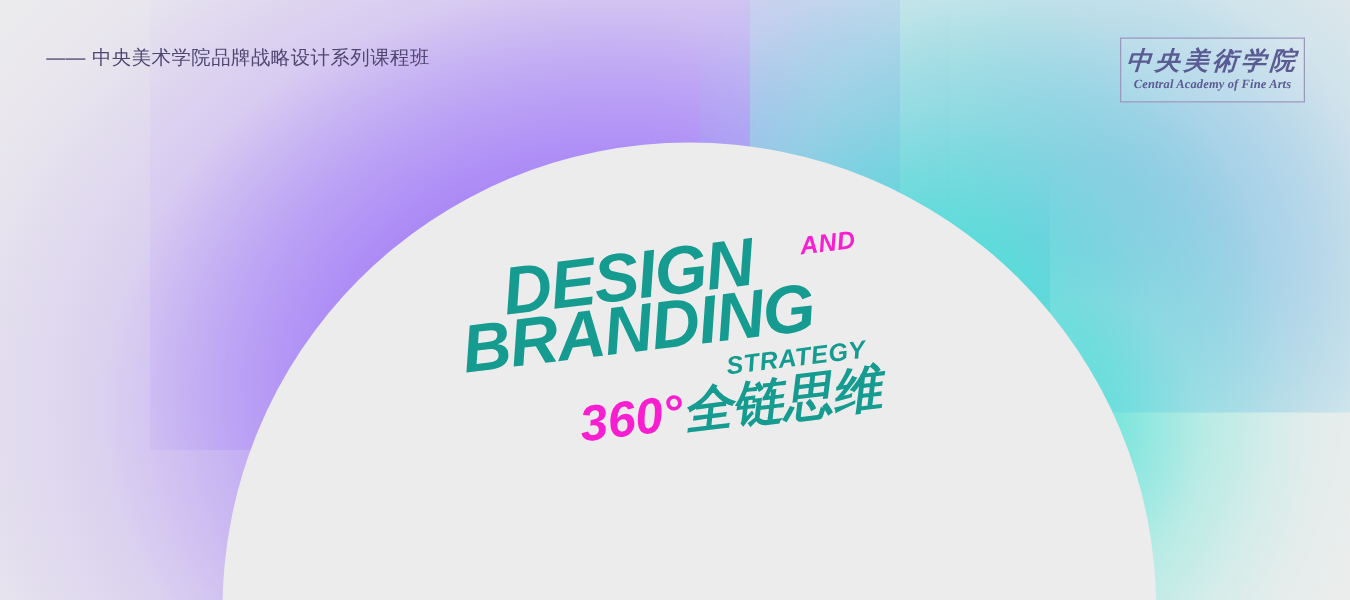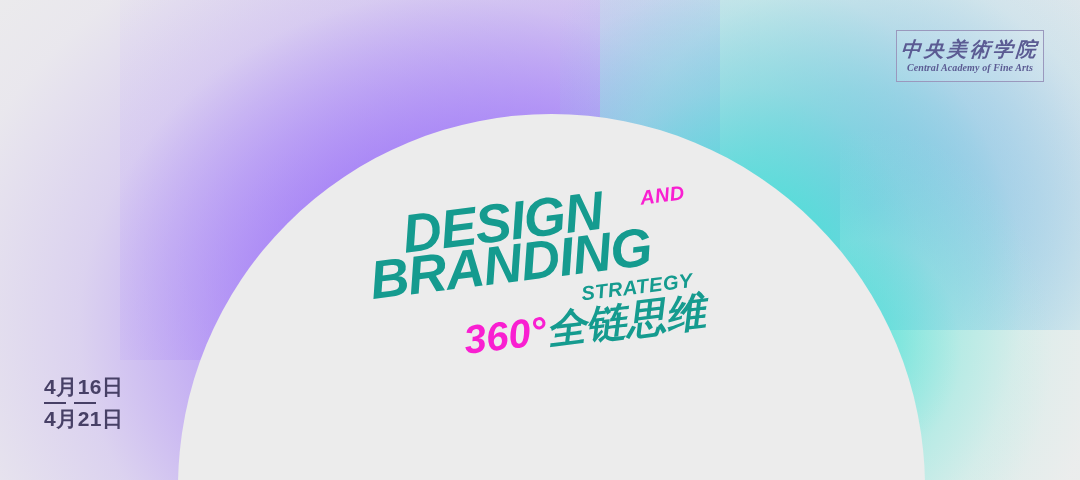--- a/index.html
+++ b/index.html
@@ -261,36 +261,32 @@
   <div class="bg-base"></div>
   <div class="bg-purple"></div>
   <div class="bg-purple2"></div>
   <div class="bg-blue"></div>
   <div class="bg-teal"></div>
   <div class="bg-teal2"></div>
 
   <div class="circle"></div>
 
   <div class="header">
+    <div class="header-sub">—— 中央美术学院品牌战略设计系列课程班</div>
   </div>
 
   <div class="logo">
     <div class="logo-cn">中央美術学院</div>
     <div class="logo-en">Central Academy of Fine Arts</div>
   </div>
 
   <div class="headline">
     <div class="hl-row hl-design">DESIGN</div>
     <div class="hl-row hl-and">AND</div>
     <div class="hl-row hl-branding">BRANDING</div>
     <div class="hl-row hl-strategy">STRATEGY</div>
     <div class="hl-row hl-cn">
       <span class="hl-360">360°</span><span class="hl-cn-text">全链思维</span>
     </div>
   </div>
 
-  <div class="dates">
-    <div class="date-line">4月16日</div>
-    <div class="date-sep"></div>
-    <div class="date-line">4月21日</div>
-  </div>
 
 </div>
 
 </body></html>

